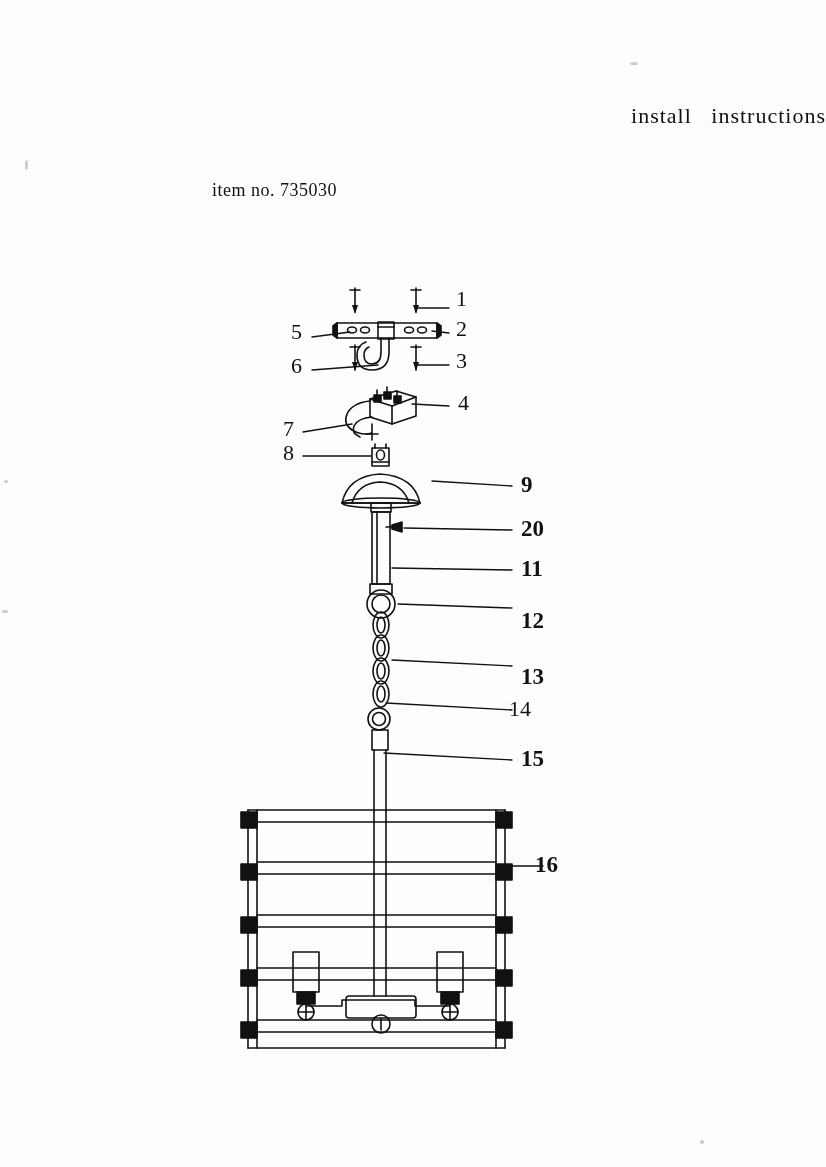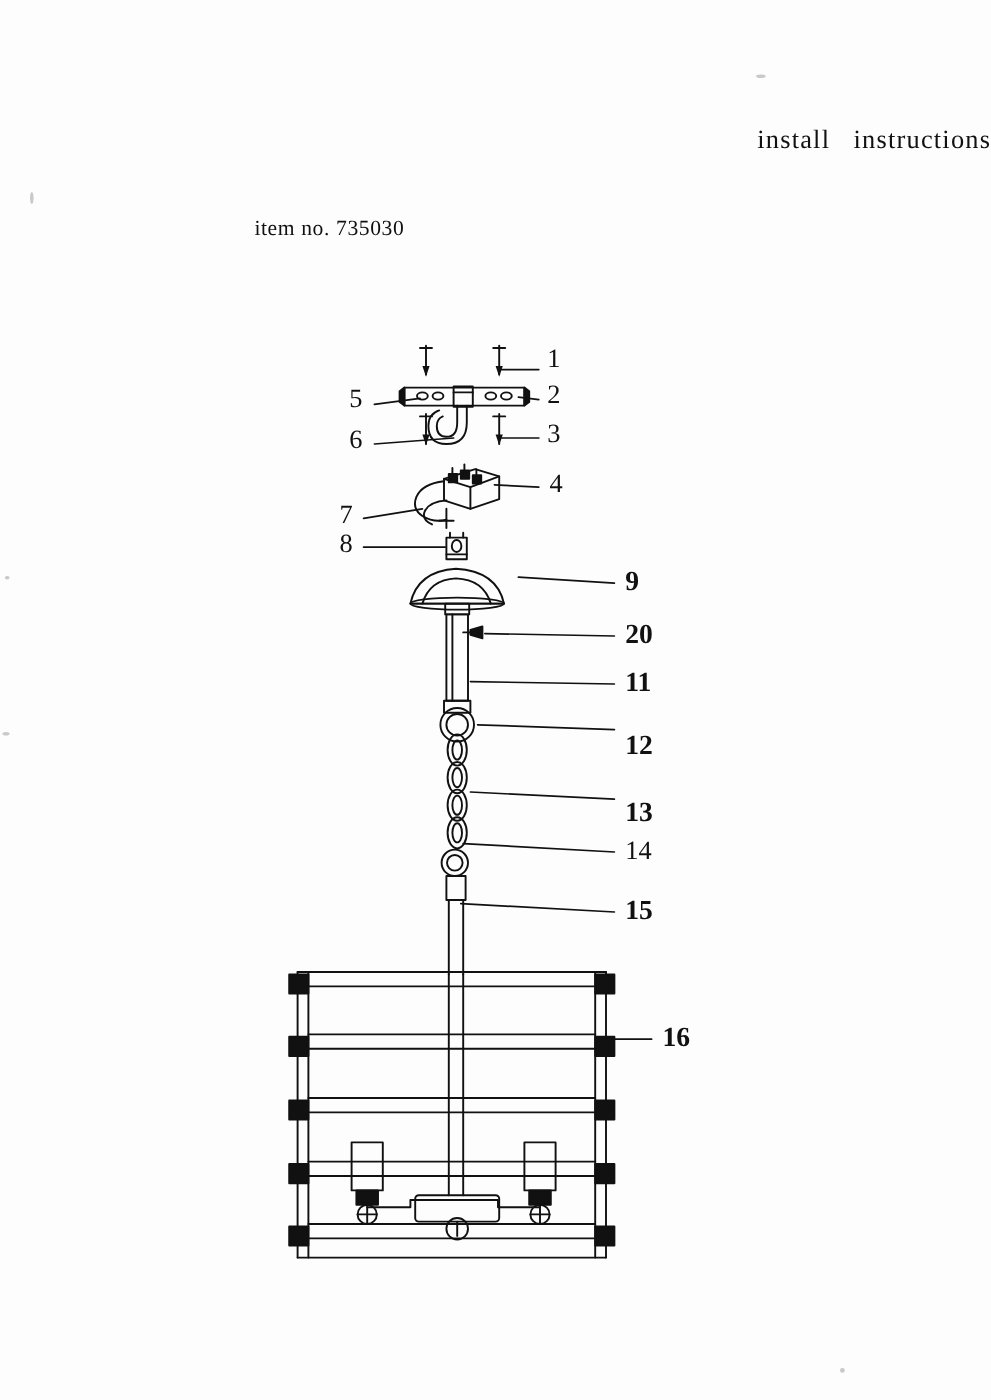--- a/index.html
+++ b/index.html
@@ -262,17 +262,17 @@
   <div class="callout" style="left:458px; top:392px;">4</div>
   <div class="callout" style="left:291px; top:321px;">5</div>
   <div class="callout" style="left:291px; top:355px;">6</div>
   <div class="callout" style="left:283px; top:418px;">7</div>
   <div class="callout" style="left:283px; top:442px;">8</div>
   <div class="callout bold" style="left:521px; top:473px;">9</div>
   <div class="callout bold" style="left:521px; top:517px;">20</div>
   <div class="callout bold" style="left:521px; top:557px;font-family:Liberation Serif, serif;">11</div>
   <div class="callout bold" style="left:521px; top:595px;margin-top:14px;">12</div>
   <div class="callout bold" style="left:521px; top:653px;margin-top:12px;">13</div>
-  <div class="callout" style="left:521px; top:698px;">14</div>
+  <div class="callout" style="left:509px; top:698px;">14</div>
   <div class="callout bold" style="left:521px; top:747px;">15</div>
-  <div class="callout bold" style="left:552px; top:853px;">16</div>
+  <div class="callout bold" style="left:535px; top:853px;">16</div>
 
 </div>
 
 </body></html>

